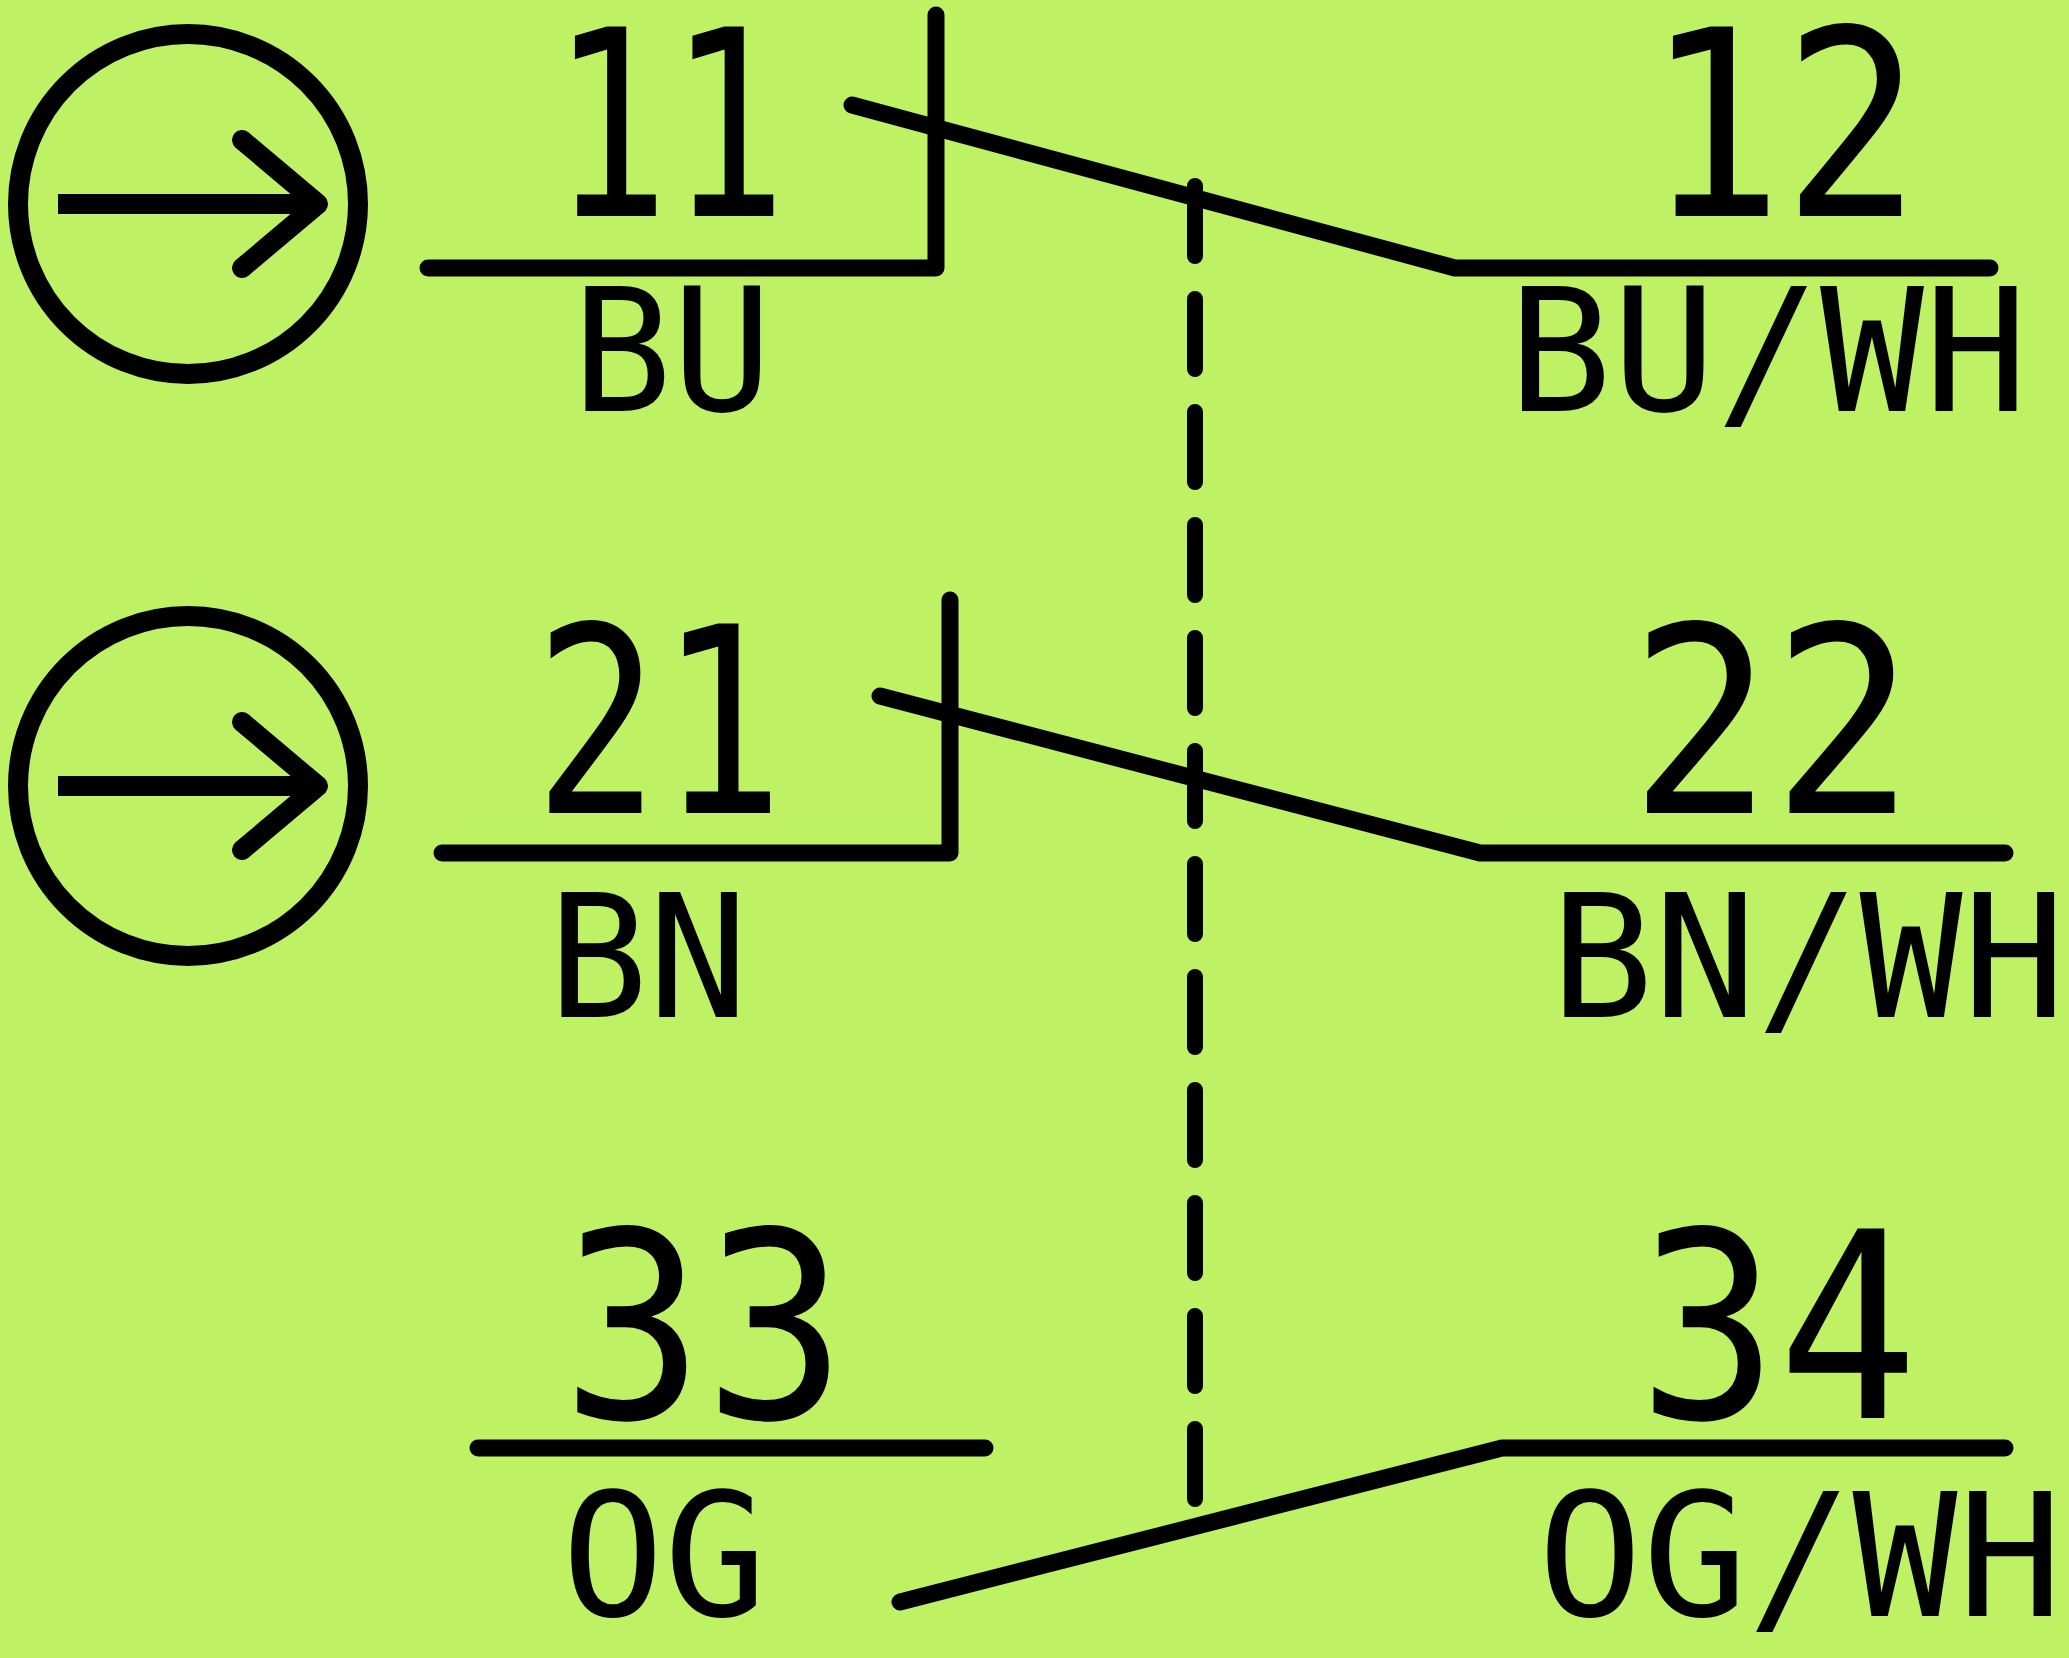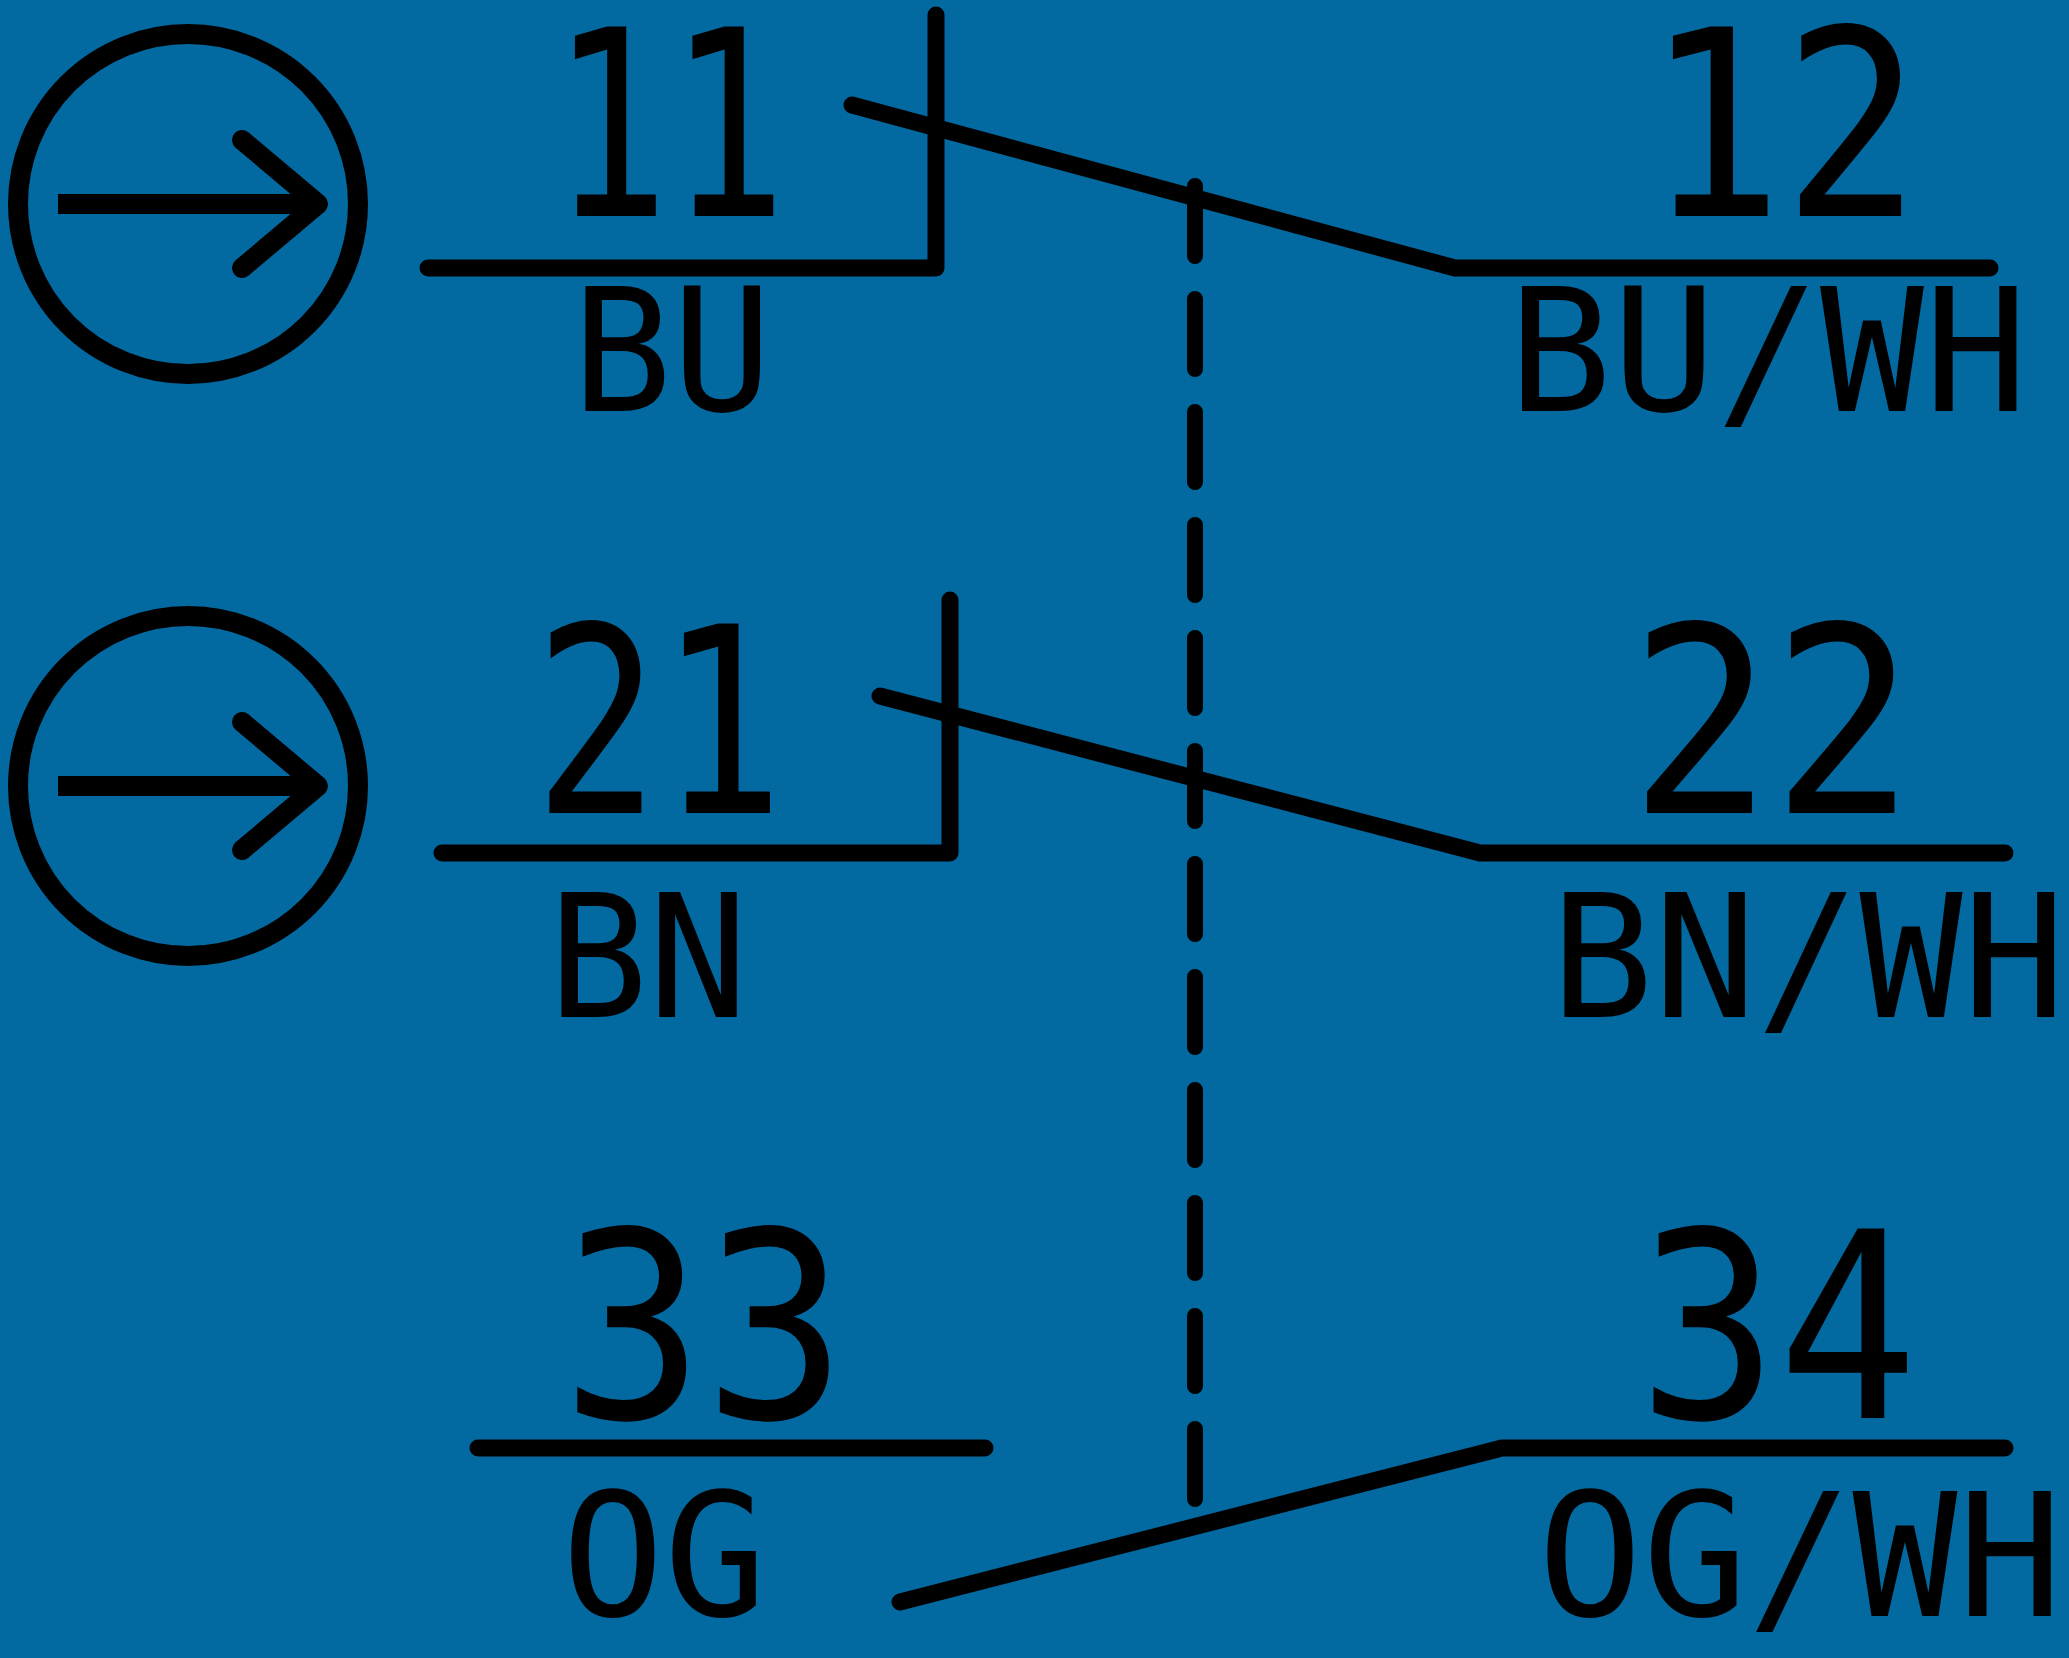--- a/index.html
+++ b/index.html
@@ -4,21 +4,21 @@
 <style>
   html, body {
     margin: 0;
     padding: 0;
     background: #ffffff;
   }
   .stage {
     position: relative;
     width: 2069px;
     height: 1658px;
-    background: #0369a1;
+    background: #bef264;
     overflow: hidden;
   }
   svg { display: block; }
   .ink-stroke {
     fill: none;
     stroke: #000000;
     stroke-width: 17;
     stroke-linecap: round;
     stroke-linejoin: round;
   }

